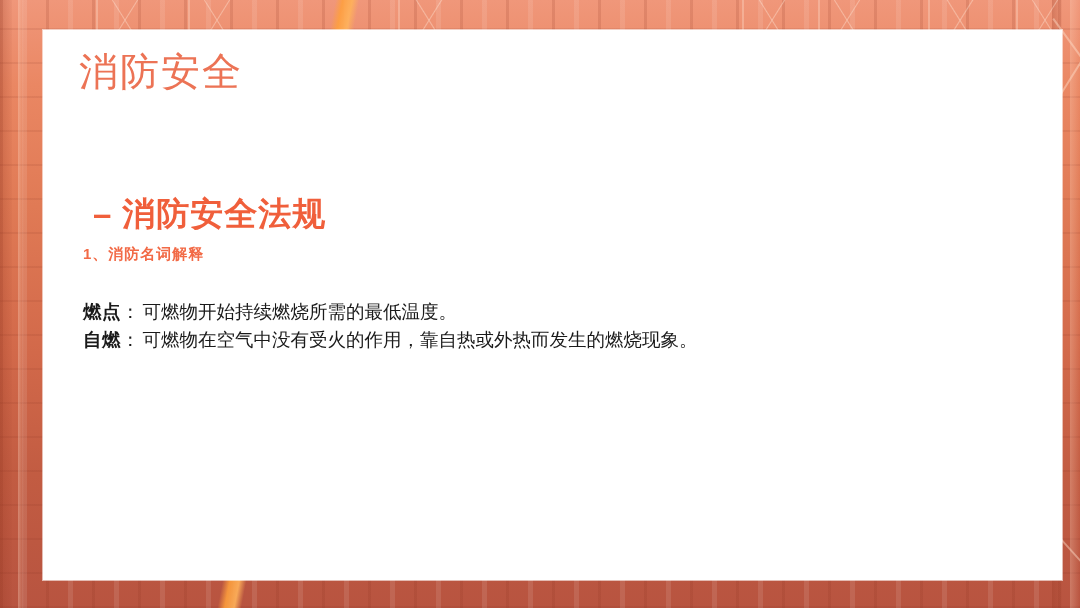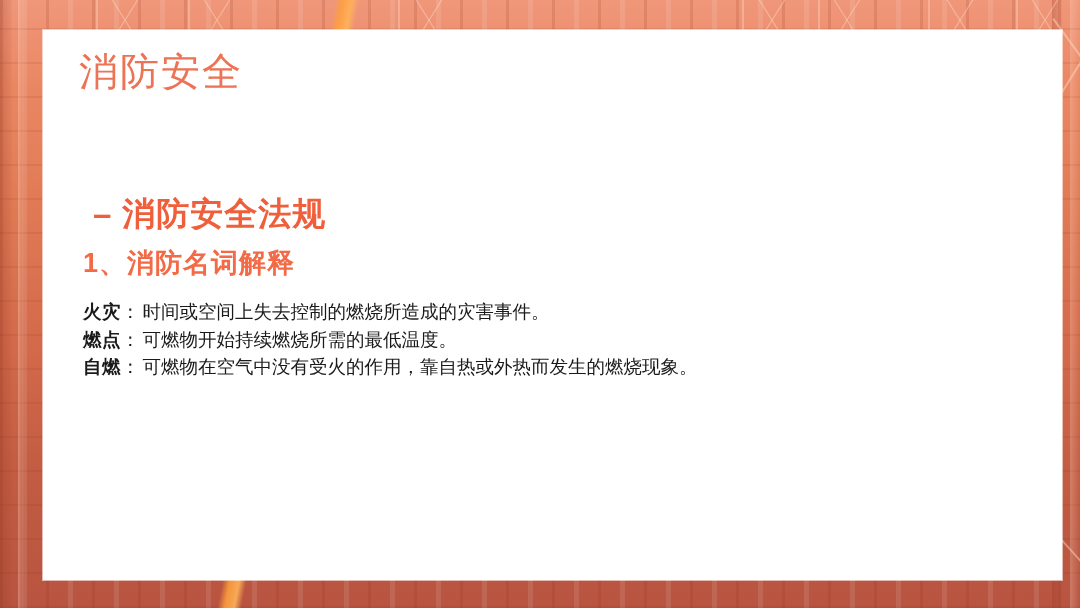--- a/index.html
+++ b/index.html
@@ -122,21 +122,21 @@
     color: #f05f3b;
     white-space: nowrap;
     margin-left: 14px;
   }
   .section-heading .dash { margin-right: 10px; }
 
   .sub-heading {
     position: absolute;
     left: 40px;
     top: 215px;
-    font-size: 27px;
+    font-size: 15px;
     font-weight: bold;
     letter-spacing: 1px;
     color: #f26a46;
     white-space: nowrap;
   }
 
   .terms {
     position: absolute;
     left: 40px;
     top: 268px;
@@ -184,23 +184,20 @@
     <div class="slide-title">消防安全</div>
 
     <div class="section-heading">
       <span class="dash">–</span><span>消防安全法规</span>
     </div>
 
     <div class="sub-heading">1、消防名词解释</div>
 
     <div class="terms">
 
-      <div class="term-row">
-        <span class="term-name">火灾</span><span class="term-colon">：</span><span class="term-def">时间或空间上失去控制的燃烧所造成的灾害事件。</span>
-      </div>
 
 
       <div class="term-row">
         <span class="term-name">燃点</span><span class="term-colon">：</span><span class="term-def">可燃物开始持续燃烧所需的最低温度。</span>
       </div>
 
 
       <div class="term-row">
         <span class="term-name">自燃</span><span class="term-colon">：</span><span class="term-def">可燃物在空气中没有受火的作用，靠自热或外热而发生的燃烧现象。</span>
       </div>

